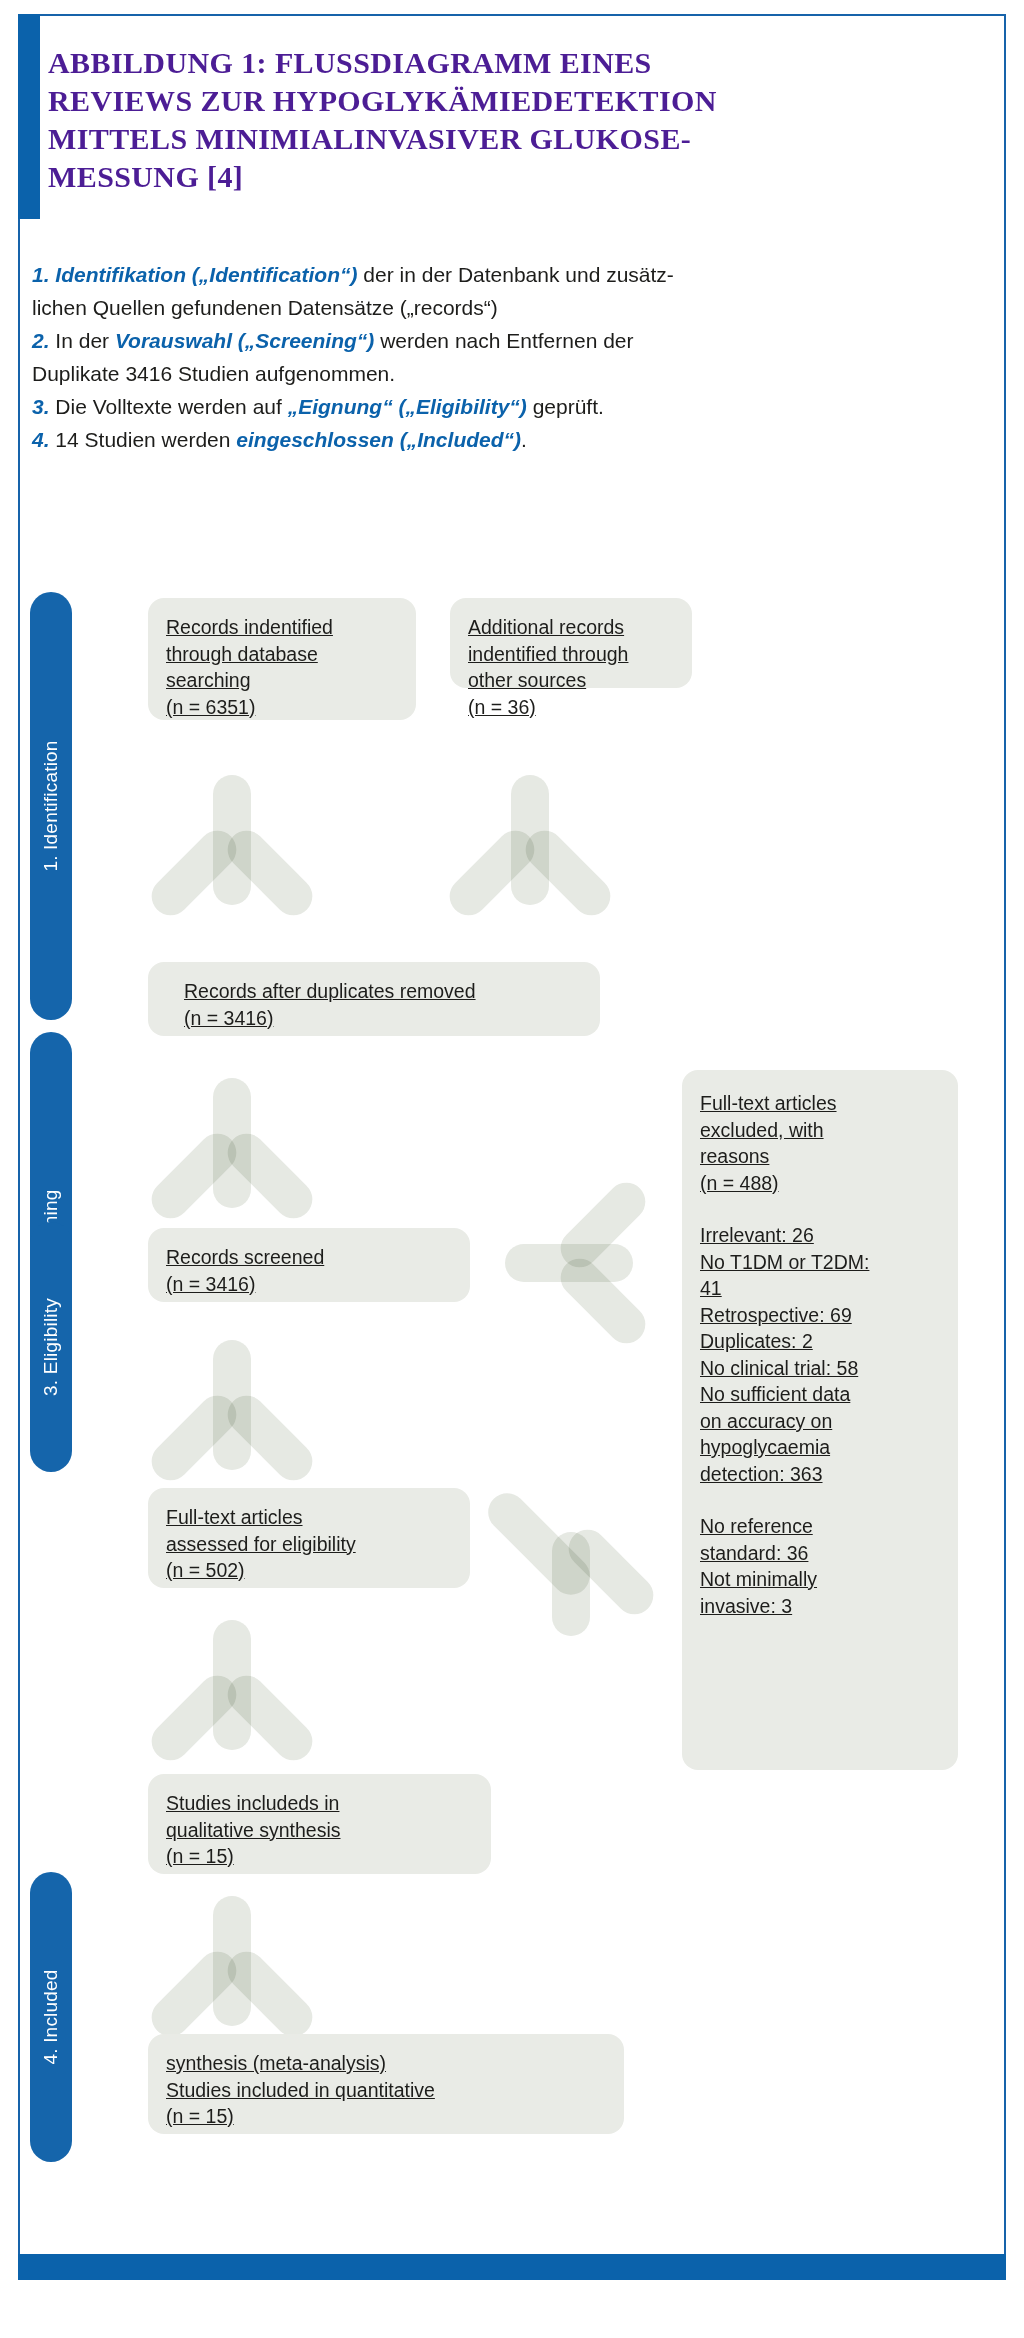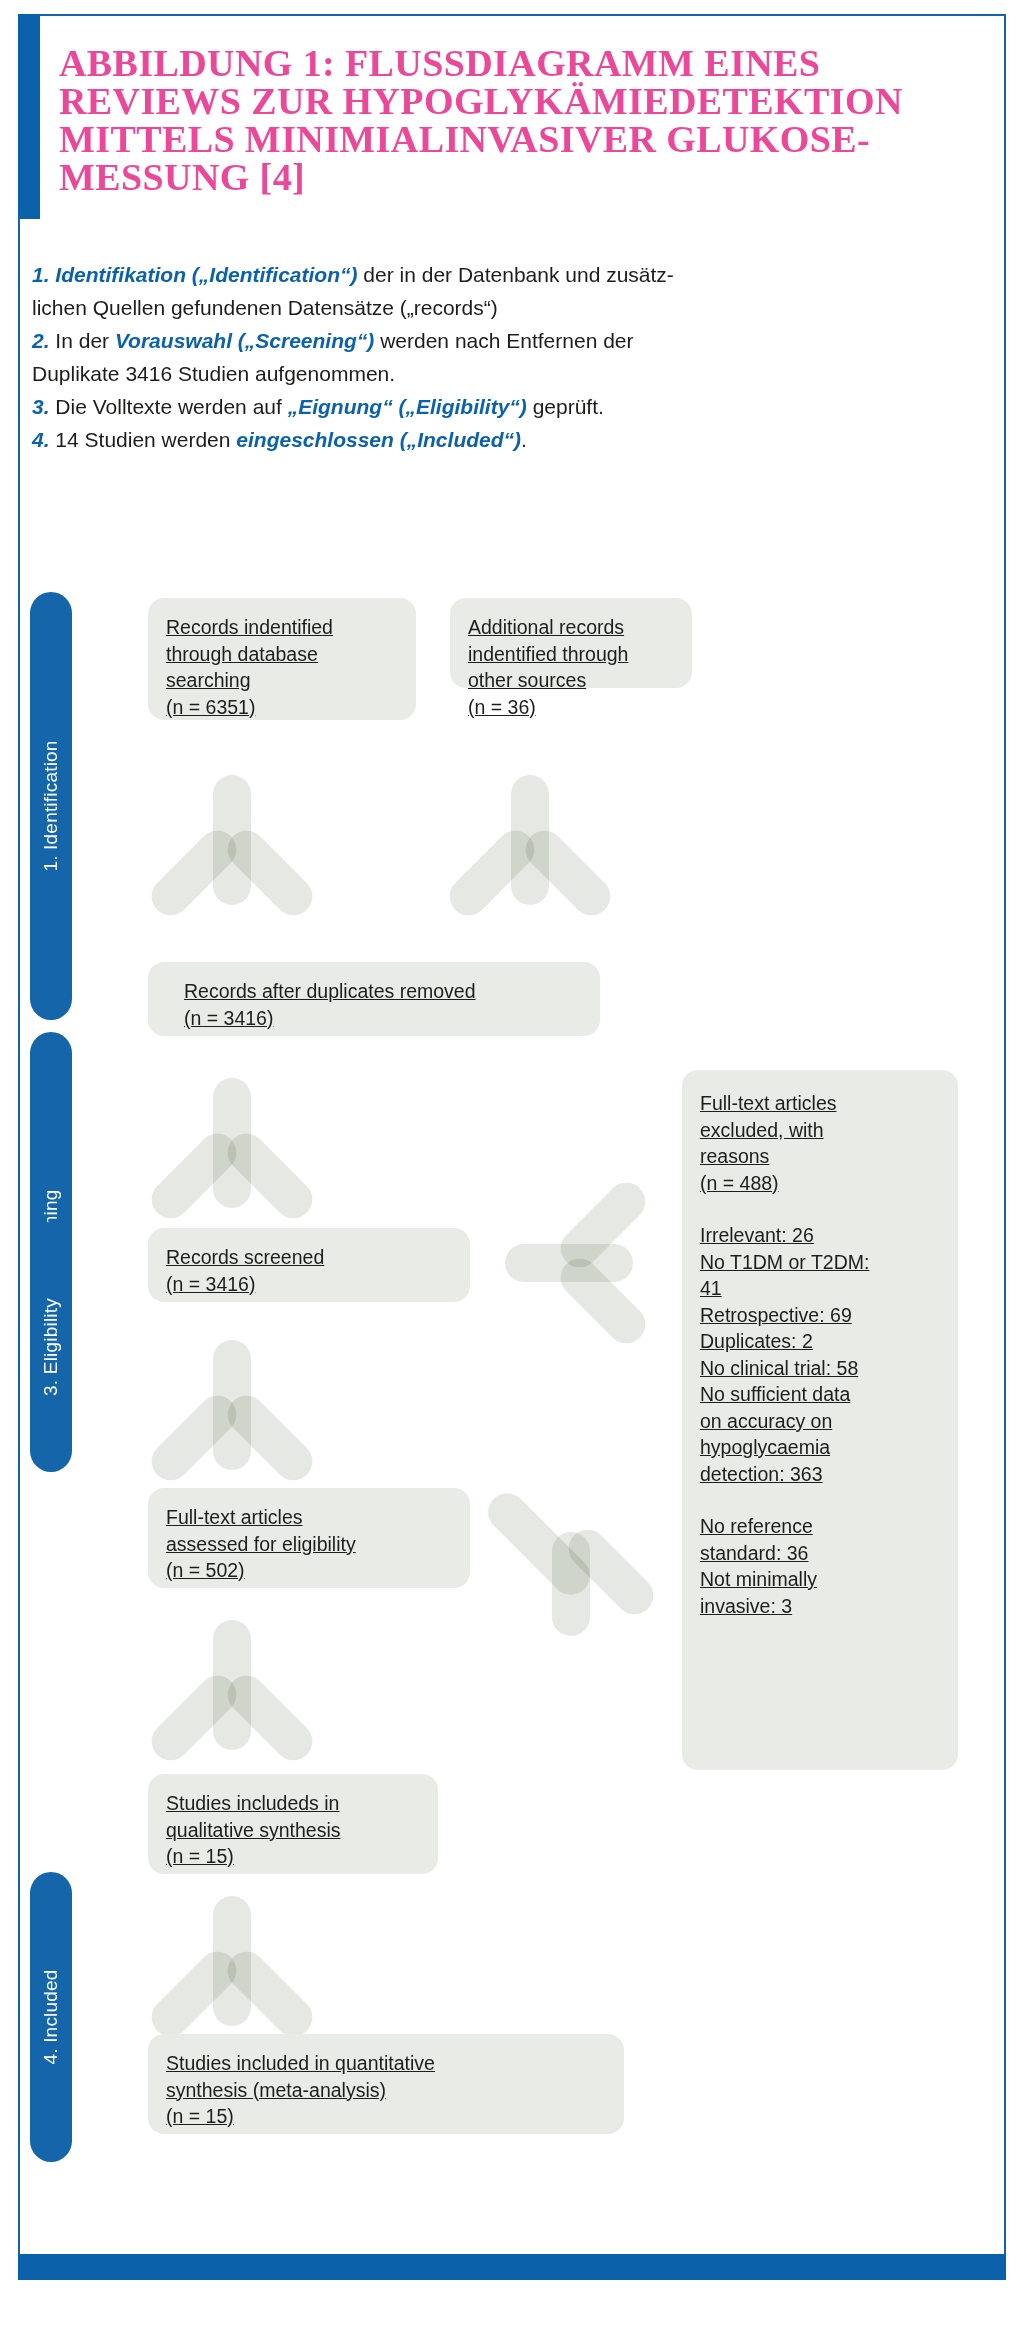--- a/index.html
+++ b/index.html
@@ -30,28 +30,27 @@
   }
   #bottom-bar{
     position:absolute; left:18px; top:2254px;
     width:988px; height:26px;
     background:#0b62ab;
   }
 
   
   #headline{
     position:absolute; left:48px; top:44px; width:880px;
-    color:#ec4899;
+    color:#4c1d95;
     font-family:"Liberation Serif", serif;
     font-weight:700;
-    font-size:38px;
+    font-size:30px;
     line-height:38px;
     letter-spacing:0.4px;
     text-transform:uppercase;
-    margin-left:11px;
   }
 
   
   #intro{
     position:absolute; left:32px; top:258px; width:930px;
     font-size:21px;
     line-height:33px;
     color:#1d1d1b;
   }
   #intro .b{ color:#0b62ab; font-weight:700;font-style:italic; }
@@ -209,29 +208,29 @@
       <span class="l">Records screened</span>
       <span class="l">(n = 3416)</span>
     </div>
 
   <div class="box" style="left:148px; top:1488px; width:322px; height:100px;">
       <span class="l">Full-text articles</span>
       <span class="l">assessed for eligibility</span>
       <span class="l">(n = 502)</span>
     </div>
 
-  <div class="box" style="left:148px; top:1774px; width:290px; height:100px;">
+  <div class="box" style="left:148px; top:1774px; width:343px; height:100px;">
       <span class="l">Studies includeds in</span>
       <span class="l">qualitative synthesis</span>
       <span class="l">(n = 15)</span>
     </div>
 
   <div class="box" style="left:148px; top:2034px; width:476px; height:100px;">
+      <span class="l">synthesis (meta-analysis)</span>
       <span class="l">Studies included in quantitative</span>
-      <span class="l">synthesis (meta-analysis)</span>
       <span class="l">(n = 15)</span>
     </div>
 
   <div class="box" style="left:682px; top:1070px; width:276px; height:700px; padding-top:20px;">
       <span class="l">Full-text articles</span>
       <span class="l">excluded, with</span>
       <span class="l">reasons</span>
       <span class="l">(n = 488)</span>
       <span class="sp"></span>
       <span class="l">Irrelevant: 26</span>

